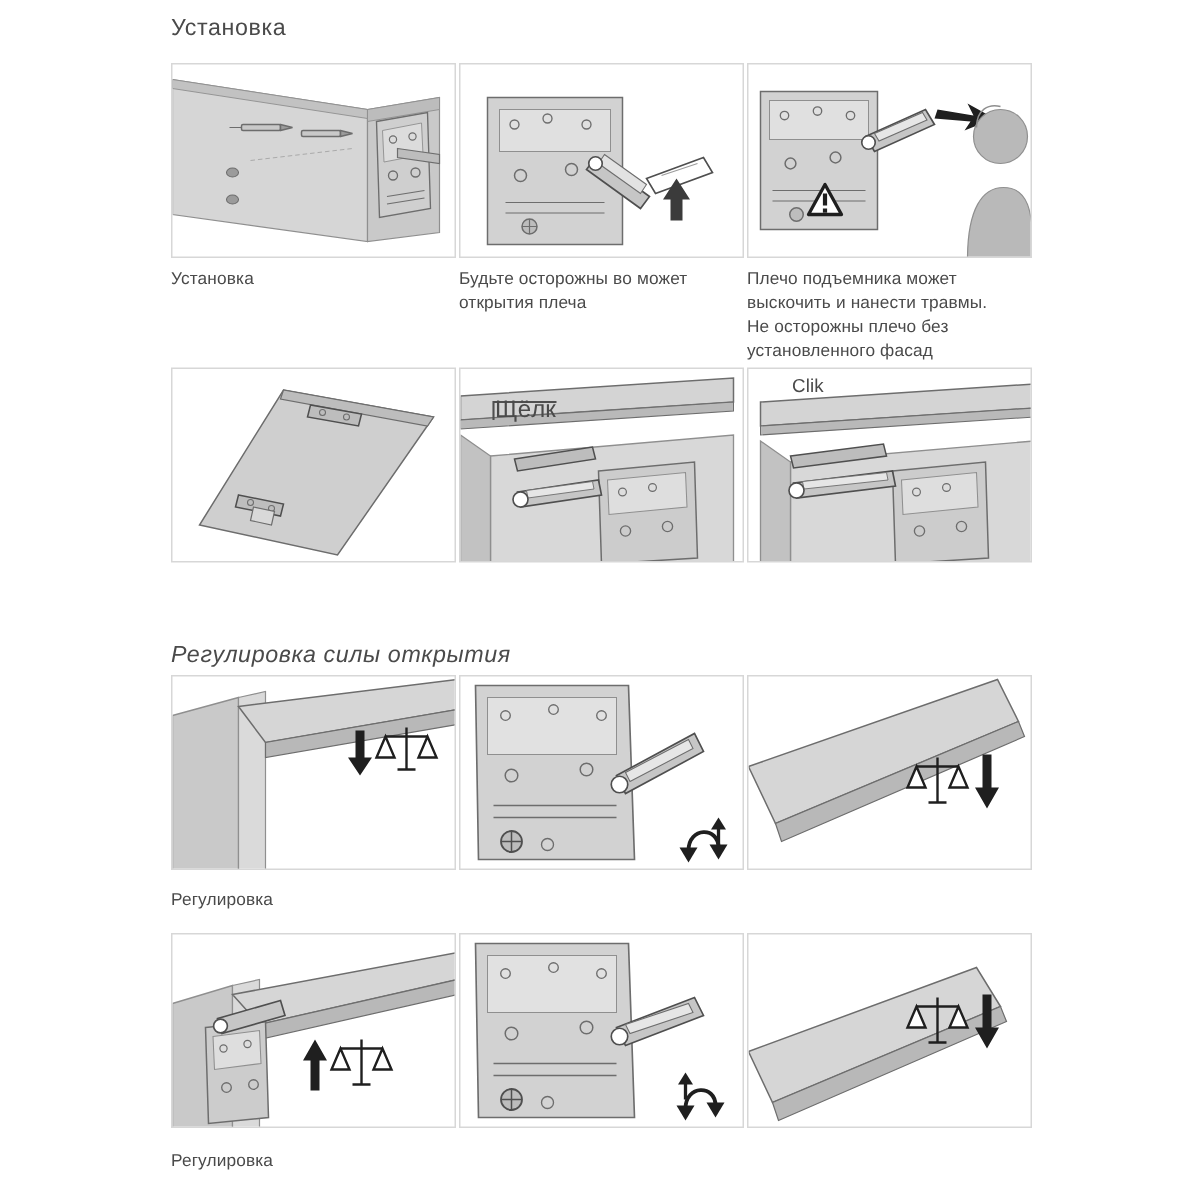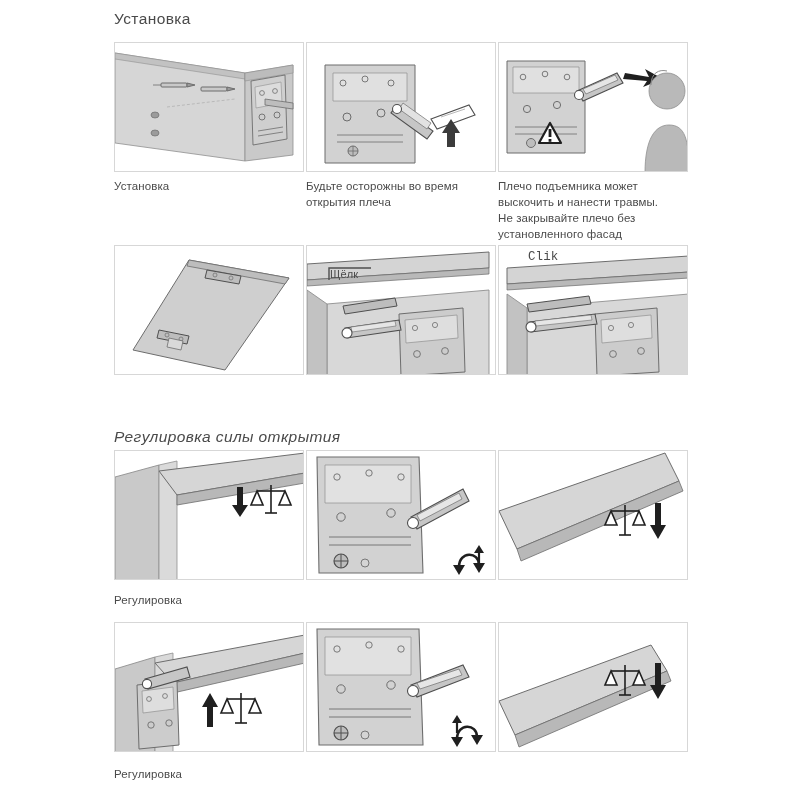--- a/index.html
+++ b/index.html
@@ -145,25 +145,25 @@
 
       <g>
         <polygon points="40,100 62,100 51,80" fill="#ffffff" stroke="#1f1f1f" stroke-width="2.2" stroke-linejoin="round"></polygon>
         <rect x="49.6" y="86" width="2.8" height="8" fill="#1f1f1f"></rect>
         <rect x="49.6" y="96" width="2.8" height="2.8" fill="#1f1f1f"></rect>
       </g>
     </svg>
   </div>
 
   <div class="caption" style="left:114px; top:178px; width:185px;">Установка</div>
-  <div class="caption" style="left:306px; top:178px; width:185px;">Будьте осторожны во время
+  <div class="caption" style="left:306px; top:178px; width:185px;">Будьте осторожны во может
 открытия плеча</div>
   <div class="caption" style="left:498px; top:178px; width:195px;">Плечо подъемника может
 выскочить и нанести травмы.
-Не закрывайте плечо без
+Не осторожны плечо без
 установленного фасад</div>
 
   <div class="panel" style="left:114px; top:245px; width:190px; height:130px;">
     <svg width="190" height="130" viewBox="0 0 190 130">
 
       <polygon points="74,14 174,32 110,124 18,104" fill="#cfcfcf" stroke="#6d6d6d" stroke-width="1"></polygon>
       <polygon points="74,14 174,32 170,38 72,20" fill="#bdbdbd" stroke="#6d6d6d" stroke-width="0.8"></polygon>
 
       <g stroke="#4f4f4f" stroke-width="1" fill="#bdbdbd">
         <polygon points="92,24 126,30 124,38 90,32"></polygon>
@@ -222,22 +222,22 @@
       <circle cx="114" cy="108" r="3.4" fill="none" stroke="#6d6d6d" stroke-width="0.9"></circle>
       <circle cx="142" cy="105" r="3.4" fill="none" stroke="#6d6d6d" stroke-width="0.9"></circle>
 
       <polygon points="30,76 96,68 98,78 32,86" fill="#c6c6c6" stroke="#4f4f4f" stroke-width="1.1"></polygon>
       <polygon points="36,75 92,69 93,74 37,80" fill="#e6e6e6" stroke="#6d6d6d" stroke-width="0.6"></polygon>
       <circle cx="32" cy="81" r="5" fill="#ffffff" stroke="#4f4f4f" stroke-width="1.1"></circle>
       <polygon points="28,58 90,50 92,58 30,66" fill="#bdbdbd" stroke="#4f4f4f" stroke-width="1"></polygon>
     </svg>
   </div>
 
-  <div class="caption" style="left:330px; top:266px; font-size:11px;">Щёлк</div>
-  <div class="caption" style="left:528px; top:249px; font-size:12.5px;font-family:Liberation Mono, monospace;">Clik</div>
+  <div class="caption" style="left:330px; top:266px; font-size:16px;">Щёлк</div>
+  <div class="caption" style="left:528px; top:249px; font-size:12.5px;">Clik</div>
 
 
   <div class="section-title" style="left:114px; top:428px;font-style:italic;">Регулировка силы открытия</div>
 
   <div class="panel" style="left:114px; top:450px; width:190px; height:130px;">
     <svg width="190" height="130" viewBox="0 0 190 130">
 
       <polygon points="0,26 44,14 44,130 0,130" fill="#c9c9c9" stroke="#8f8f8f" stroke-width="0.9"></polygon>
       <polygon points="44,14 62,10 62,130 44,130" fill="#dadada" stroke="#8f8f8f" stroke-width="0.8"></polygon>
 

